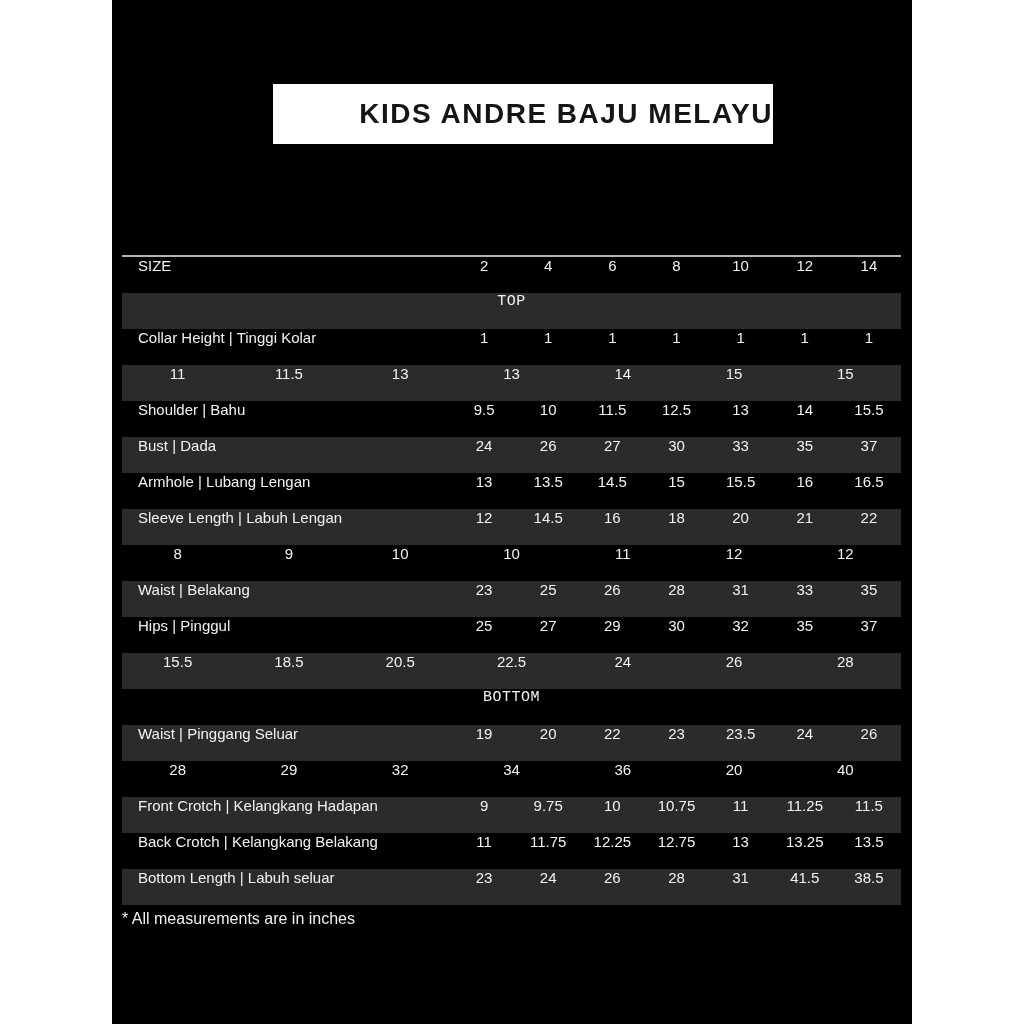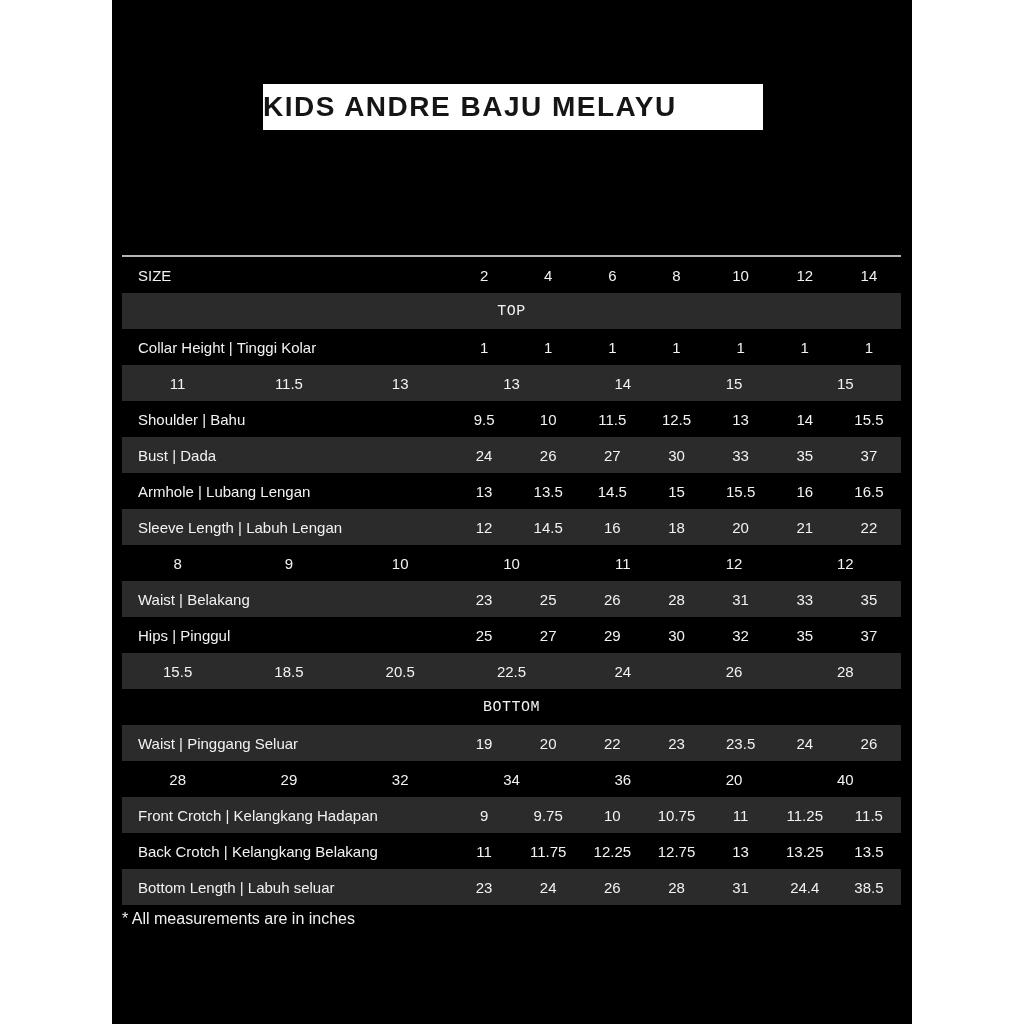--- a/index.html
+++ b/index.html
@@ -18,28 +18,28 @@
   .canvas {
     position: absolute;
     left: 112px;
     top: 0;
     width: 800px;
     height: 1024px;
     background: #000000;
   }
   .title-box {
     position: absolute;
-    left: 151px;
+    left: 161px;
     top: 84px;
     width: 500px;
-    height: 46px;
+    height: 60px;
     background: #ffffff;
     display: flex;
     align-items: center;
-    justify-content: flex-start;
+    justify-content: flex-end;
   }
   .title-text {
     color: #151515;
     font-size: 28px;
     font-weight: bold;
     letter-spacing: 1.5px;
     white-space: nowrap;
   }
   .size-chart-heading {
     position: absolute;
@@ -59,21 +59,20 @@
     background: #b5b5b5;
   }
   .size-table {
     position: absolute;
     left: 10px;
     top: 257px;
     width: 779px;
   }
   .row {
     display: flex;
-    align-items: center;
     height: 36px;
     color: #f2f2f2;
     font-size: 15px;
   }
   .row.dark { background: #000000; }
   .row.gray { background: #2b2b2b; }
   .label-cell {
     width: 330px;
     box-sizing: border-box;
     padding-left: 16px;
@@ -266,21 +265,21 @@
           <div class="val-cell">13.25</div>
           <div class="val-cell">13.5</div>
         </div>
         <div class="row gray">
           <div class="label-cell">Bottom Length | Labuh seluar</div>
           <div class="val-cell">23</div>
           <div class="val-cell">24</div>
           <div class="val-cell">26</div>
           <div class="val-cell">28</div>
           <div class="val-cell">31</div>
-          <div class="val-cell">24.4</div>
+          <div class="val-cell">41.5</div>
           <div class="val-cell">38.5</div>
         </div>
       </div>
 
     <div class="footnote">* All measurements are in inches</div>
 
   </div>
 </div>
 
 </body></html>

